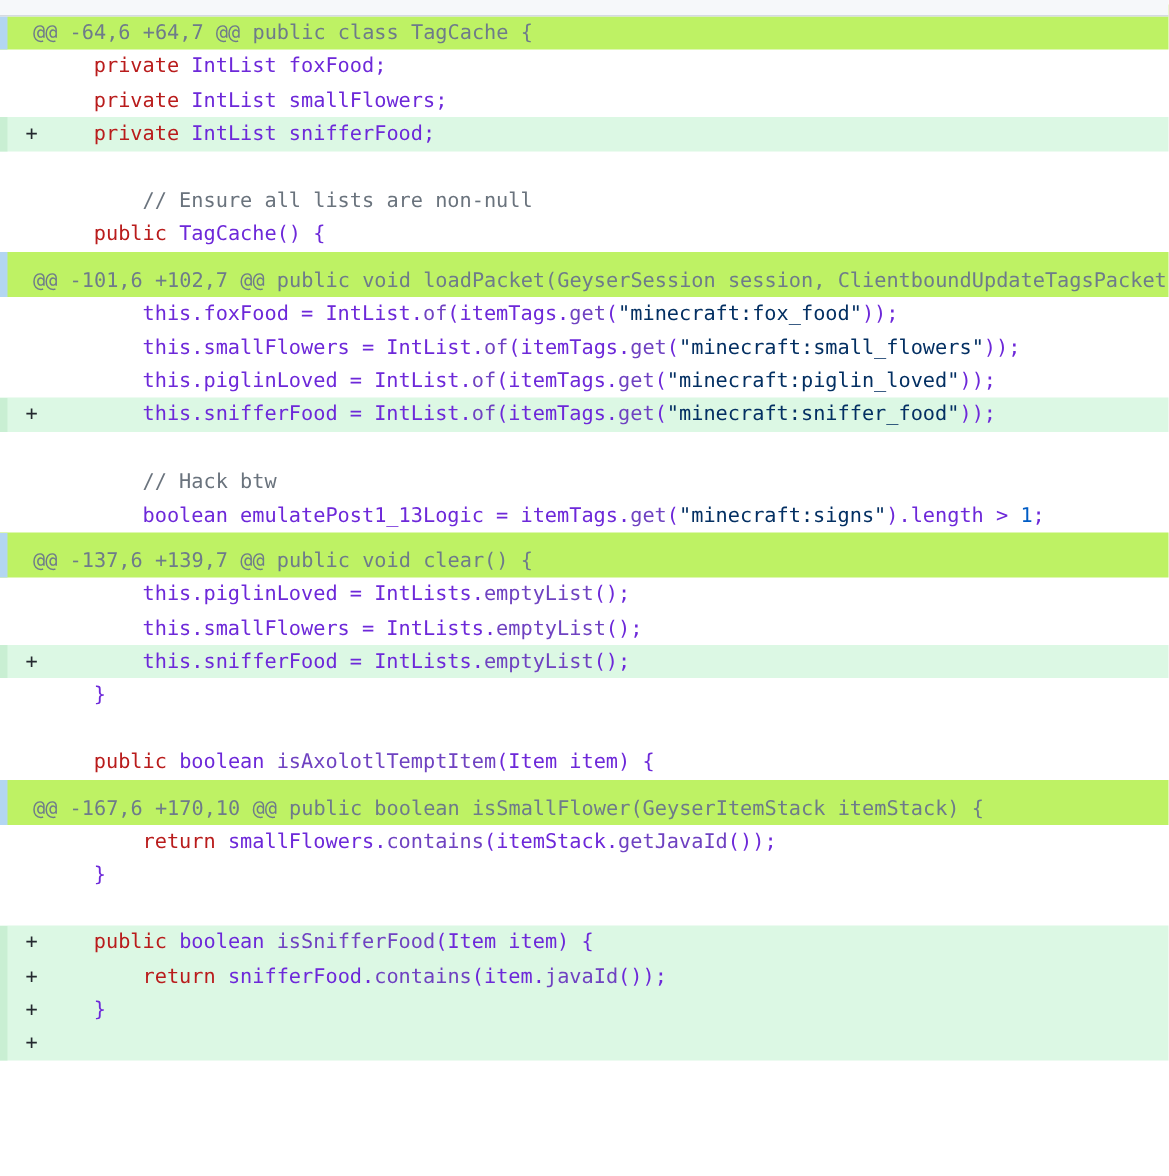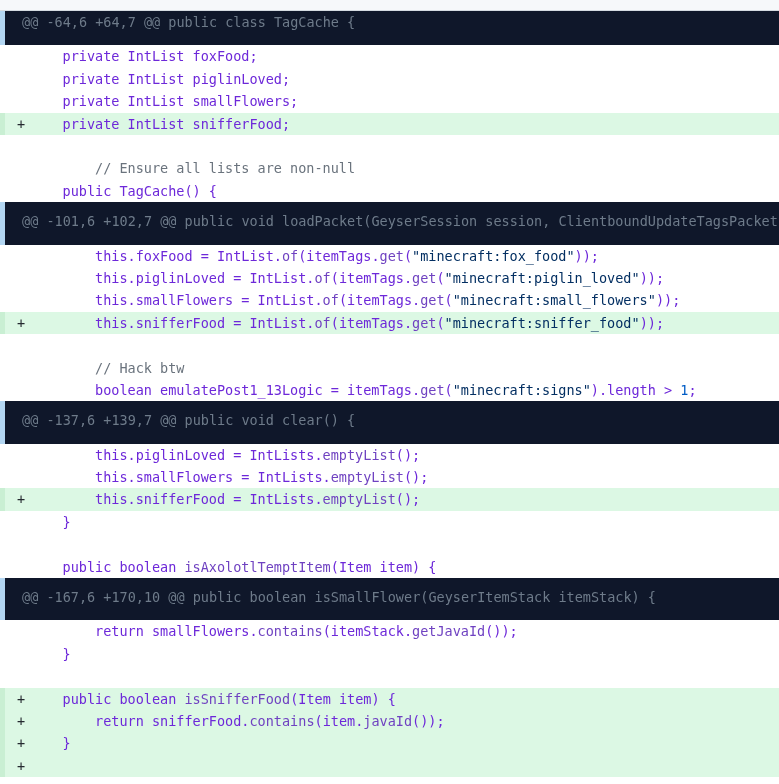--- a/index.html
+++ b/index.html
@@ -6,60 +6,59 @@
   body{
     width:779px;height:784px;overflow:hidden;background:#ffffff;
     font-family:"DejaVu Sans Mono","Liberation Mono",monospace;
   }
   .file-bar{
     position:relative;z-index:2;height:10px;
     background:#f6f8fa;border-bottom:1px solid #d5dbe1;
   }
   .hunks{position:relative;z-index:1;}
   .hunk-header{
-    background:#0f172a;
+    background:#bef264;
     box-shadow:inset 5px 0 #b3d6f2;
-    padding:8px 0 12px 22px;
+    padding:8px 0 0 22px;
     font-size:13.5px;line-height:22.4px;
     color:#6e7b8a;white-space:pre;overflow:hidden;
   }
   .hunks > .hunk-header:first-child{margin-top:-8px;}
   .line{
     display:flex;height:22.4px;
     font-size:13.5px;line-height:22.4px;
     white-space:pre;overflow:hidden;
   }
   .line.added{background:#dcf8e4;box-shadow:inset 5px 0 #c9efd3;}
   .gutter{flex:0 0 30px;box-sizing:border-box;padding-left:17px;color:#24292f;}
   .code{flex:1 1 auto;overflow:hidden;}
   .t-p{color:#6d28d9}
-  .t-k{color:#6d28d9}
+  .t-k{color:#b91c1c}
   .t-f{color:#6f42c1}
   .t-s{color:#032f62}
   .t-n{color:#005cc5}
   .t-c{color:#6a737d}
 </style>
 </head>
 <body>
 
 <div class="screen">
   <div class="file-bar"></div>
   <div class="hunks" id="hunks">
       <div class="hunk-header">@@ -64,6 +64,7 @@ public class TagCache {</div>
       <div class="line context"><span class="gutter"></span><span class="code"><span class="t-p">    </span><span class="t-k">private</span><span class="t-p"> IntList foxFood;</span></span></div>
-      <div class="line context"><span class="gutter"></span><span class="code"><span class="t-p">    </span><span class="t-k">private</span><span class="t-p"> IntList piglinLoved;</span></span></div>
       <div class="line context"><span class="gutter"></span><span class="code"><span class="t-p">    </span><span class="t-k">private</span><span class="t-p"> IntList smallFlowers;</span></span></div>
       <div class="line added"><span class="gutter">+</span><span class="code"><span class="t-p">    </span><span class="t-k">private</span><span class="t-p"> IntList snifferFood;</span></span></div>
       <div class="line context"><span class="gutter"></span><span class="code"></span></div>
       <div class="line context"><span class="gutter"></span><span class="code"><span class="t-p">        </span><span class="t-c">// Ensure all lists are non-null</span></span></div>
       <div class="line context"><span class="gutter"></span><span class="code"><span class="t-p">    </span><span class="t-k">public</span><span class="t-p"> TagCache() {</span></span></div>
       <div class="hunk-header">@@ -101,6 +102,7 @@ public void loadPacket(GeyserSession session, ClientboundUpdateTagsPacket</div>
       <div class="line context"><span class="gutter"></span><span class="code"><span class="t-p">        this.foxFood = IntList.</span><span class="t-f">of</span><span class="t-p">(itemTags.</span><span class="t-f">get</span><span class="t-p">(</span><span class="t-s">"minecraft:fox_food"</span><span class="t-p">));</span></span></div>
+      <div class="line context"><span class="gutter"></span><span class="code"><span class="t-p">        this.smallFlowers = IntList.</span><span class="t-f">of</span><span class="t-p">(itemTags.</span><span class="t-f">get</span><span class="t-p">(</span><span class="t-s">"minecraft:small_flowers"</span><span class="t-p">));</span></span></div>
       <div class="line context"><span class="gutter"></span><span class="code"><span class="t-p">        this.piglinLoved = IntList.</span><span class="t-f">of</span><span class="t-p">(itemTags.</span><span class="t-f">get</span><span class="t-p">(</span><span class="t-s">"minecraft:piglin_loved"</span><span class="t-p">));</span></span></div>
-      <div class="line context"><span class="gutter"></span><span class="code"><span class="t-p">        this.smallFlowers = IntList.</span><span class="t-f">of</span><span class="t-p">(itemTags.</span><span class="t-f">get</span><span class="t-p">(</span><span class="t-s">"minecraft:small_flowers"</span><span class="t-p">));</span></span></div>
       <div class="line added"><span class="gutter">+</span><span class="code"><span class="t-p">        this.snifferFood = IntList.</span><span class="t-f">of</span><span class="t-p">(itemTags.</span><span class="t-f">get</span><span class="t-p">(</span><span class="t-s">"minecraft:sniffer_food"</span><span class="t-p">));</span></span></div>
       <div class="line context"><span class="gutter"></span><span class="code"></span></div>
       <div class="line context"><span class="gutter"></span><span class="code"><span class="t-p">        </span><span class="t-c">// Hack btw</span></span></div>
       <div class="line context"><span class="gutter"></span><span class="code"><span class="t-p">        boolean emulatePost1_13Logic = itemTags.</span><span class="t-f">get</span><span class="t-p">(</span><span class="t-s">"minecraft:signs"</span><span class="t-p">).length &gt; </span><span class="t-n">1</span><span class="t-p">;</span></span></div>
       <div class="hunk-header">@@ -137,6 +139,7 @@ public void clear() {</div>
       <div class="line context"><span class="gutter"></span><span class="code"><span class="t-p">        this.piglinLoved = IntLists.</span><span class="t-f">emptyList</span><span class="t-p">();</span></span></div>
       <div class="line context"><span class="gutter"></span><span class="code"><span class="t-p">        this.smallFlowers = IntLists.</span><span class="t-f">emptyList</span><span class="t-p">();</span></span></div>
       <div class="line added"><span class="gutter">+</span><span class="code"><span class="t-p">        this.snifferFood = IntLists.</span><span class="t-f">emptyList</span><span class="t-p">();</span></span></div>
       <div class="line context"><span class="gutter"></span><span class="code"><span class="t-p">    }</span></span></div>
       <div class="line context"><span class="gutter"></span><span class="code"></span></div>

